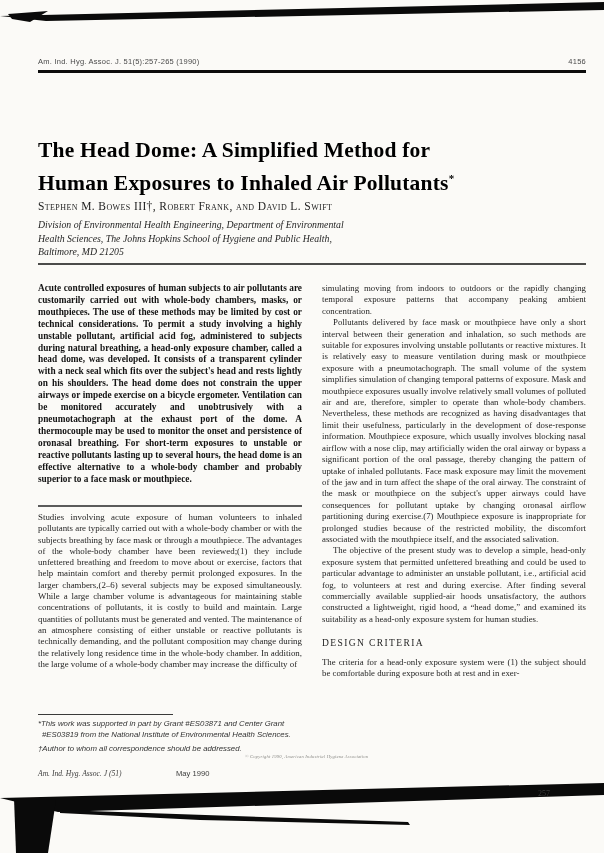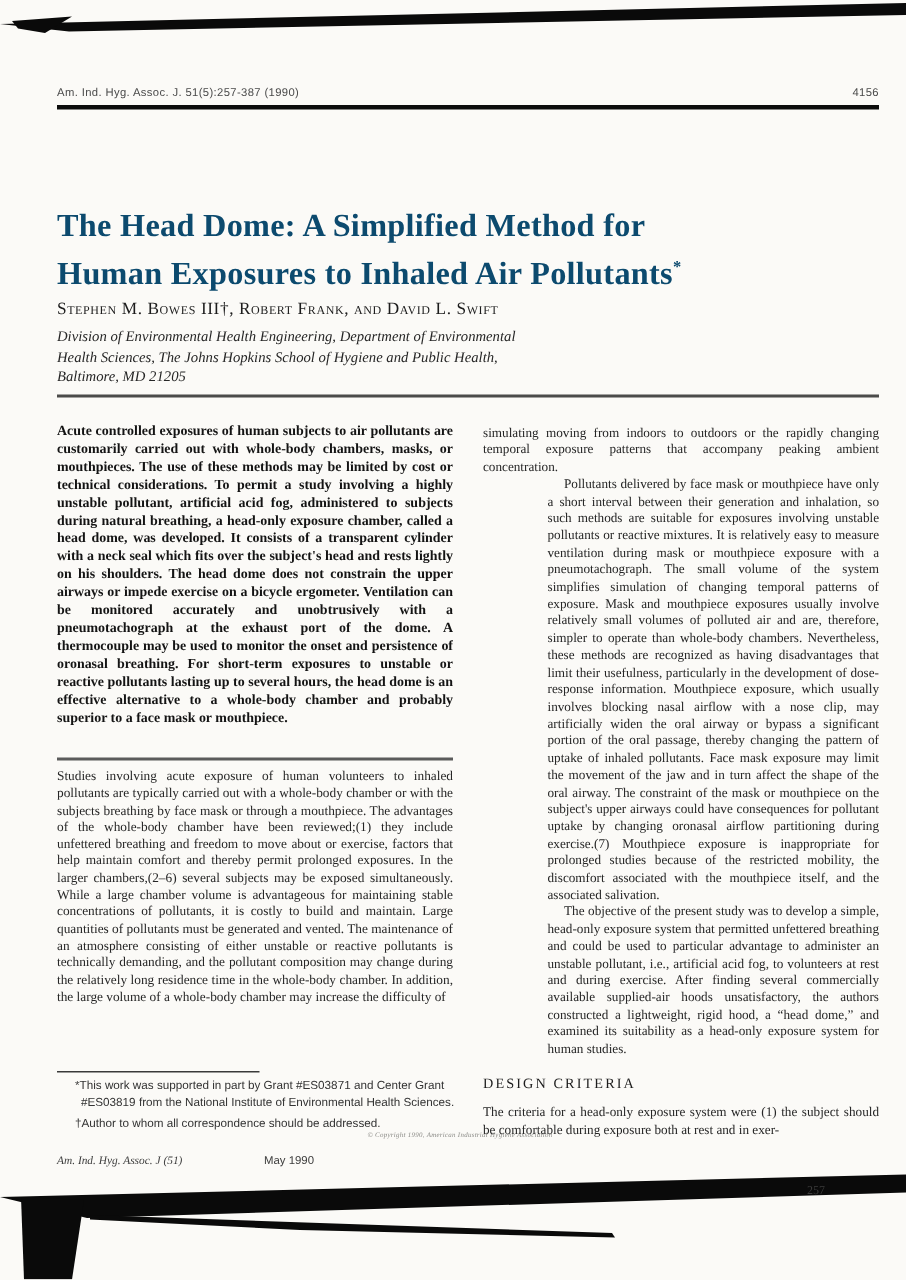--- a/index.html
+++ b/index.html
@@ -21,21 +21,21 @@
     font-family:"Liberation Sans", sans-serif;
     font-size:7.5px;color:#4a4a4a;letter-spacing:.25px;
   }
   .hdr-rule{
     position:absolute;left:38px;top:70px;width:548px;height:3px;
     background:#0c0c0c;
   }
 
   .paper-title{
     position:absolute;left:38px;top:136px;width:520px;
-    font-size:21.5px;font-weight:bold;color:#0c4a6e;
+    font-size:21.5px;font-weight:bold;color:#000000;
     line-height:28px;letter-spacing:.2px;
   }
   .paper-title sup{font-size:11px;}
 
   .authors{
     position:absolute;left:38px;top:200px;width:520px;
     font-variant:small-caps;font-size:11.5px;color:#1c1c1c;
     letter-spacing:.4px;
   }
   .affiliation{
@@ -64,31 +64,31 @@
   }
   .fn-rule{
     position:absolute;left:38px;top:714px;width:135px;height:1px;
     background:#3a3a3a;
   }
   .footnotes{
     position:absolute;left:38px;top:719px;width:272px;
     font-family:"Liberation Sans", sans-serif;
     font-size:7.8px;line-height:10.5px;color:#333;
   }
-  .footnotes p{margin:0 0 4px 12px;text-indent:-4px;padding-left:4px;}
+  .footnotes p{margin:0 0 4px 0;text-indent:-4px;padding-left:4px;font-style:italic;}
   .copyright-line{
     position:absolute;left:245px;top:754px;width:200px;
     font-size:4.6px;color:#8a8a86;letter-spacing:.2px;font-style:italic;
   }
 
   #right-col{
     left:322px;top:283px;width:264px;height:486px;
     font-size:8.8px;line-height:11.4px;color:#262626;
   }
-  #right-col p.indent{text-indent:11px;margin-left:43px;}
+  #right-col p.indent{text-indent:11px;}
   .section-heading{
     text-align:left;font-size:9.5px;letter-spacing:1.4px;color:#1d1d1d;
     margin:13px 0 7px 0 !important;
   }
 
   .footer-row{
     position:absolute;left:38px;top:769px;width:548px;
     font-size:7.6px;color:#3c3c3c;
   }
   .footer-journal{font-style:italic;position:absolute;left:0;top:0;}
@@ -103,21 +103,21 @@
   <polygon points="8,14 48,11 30,22 12,19" fill="#0a0a0a"></polygon>
 </svg>
 
 <svg id="artifact-bottom" class="artifact" width="604" height="75" viewBox="0 0 604 75">
   <polygon points="0,20 604,5 604,17 58,34" fill="#0a0a0a"></polygon>
   <polygon points="14,20 56,22 48,75 16,75" fill="#0a0a0a"></polygon>
   <polygon points="60,32 408,44 410,47 200,42 60,35" fill="#0a0a0a"></polygon>
 </svg>
 
 <div class="hdr-row">
-  <span>Am. Ind. Hyg. Assoc. J. 51(5):257-387 (1990)</span>
+  <span>Am. Ind. Hyg. Assoc. J. 51(5):257-265 (1990)</span>
   <span>4156</span>
 </div>
 <div class="hdr-rule"></div>
 
 <div class="paper-title">
   <div>The Head Dome: A Simplified Method for</div>
   <div><span>Human Exposures to Inhaled Air Pollutants</span><sup>*</sup></div>
 </div>
 
 <div class="authors">Stephen M. Bowes III†, Robert Frank, and David L. Swift</div>

